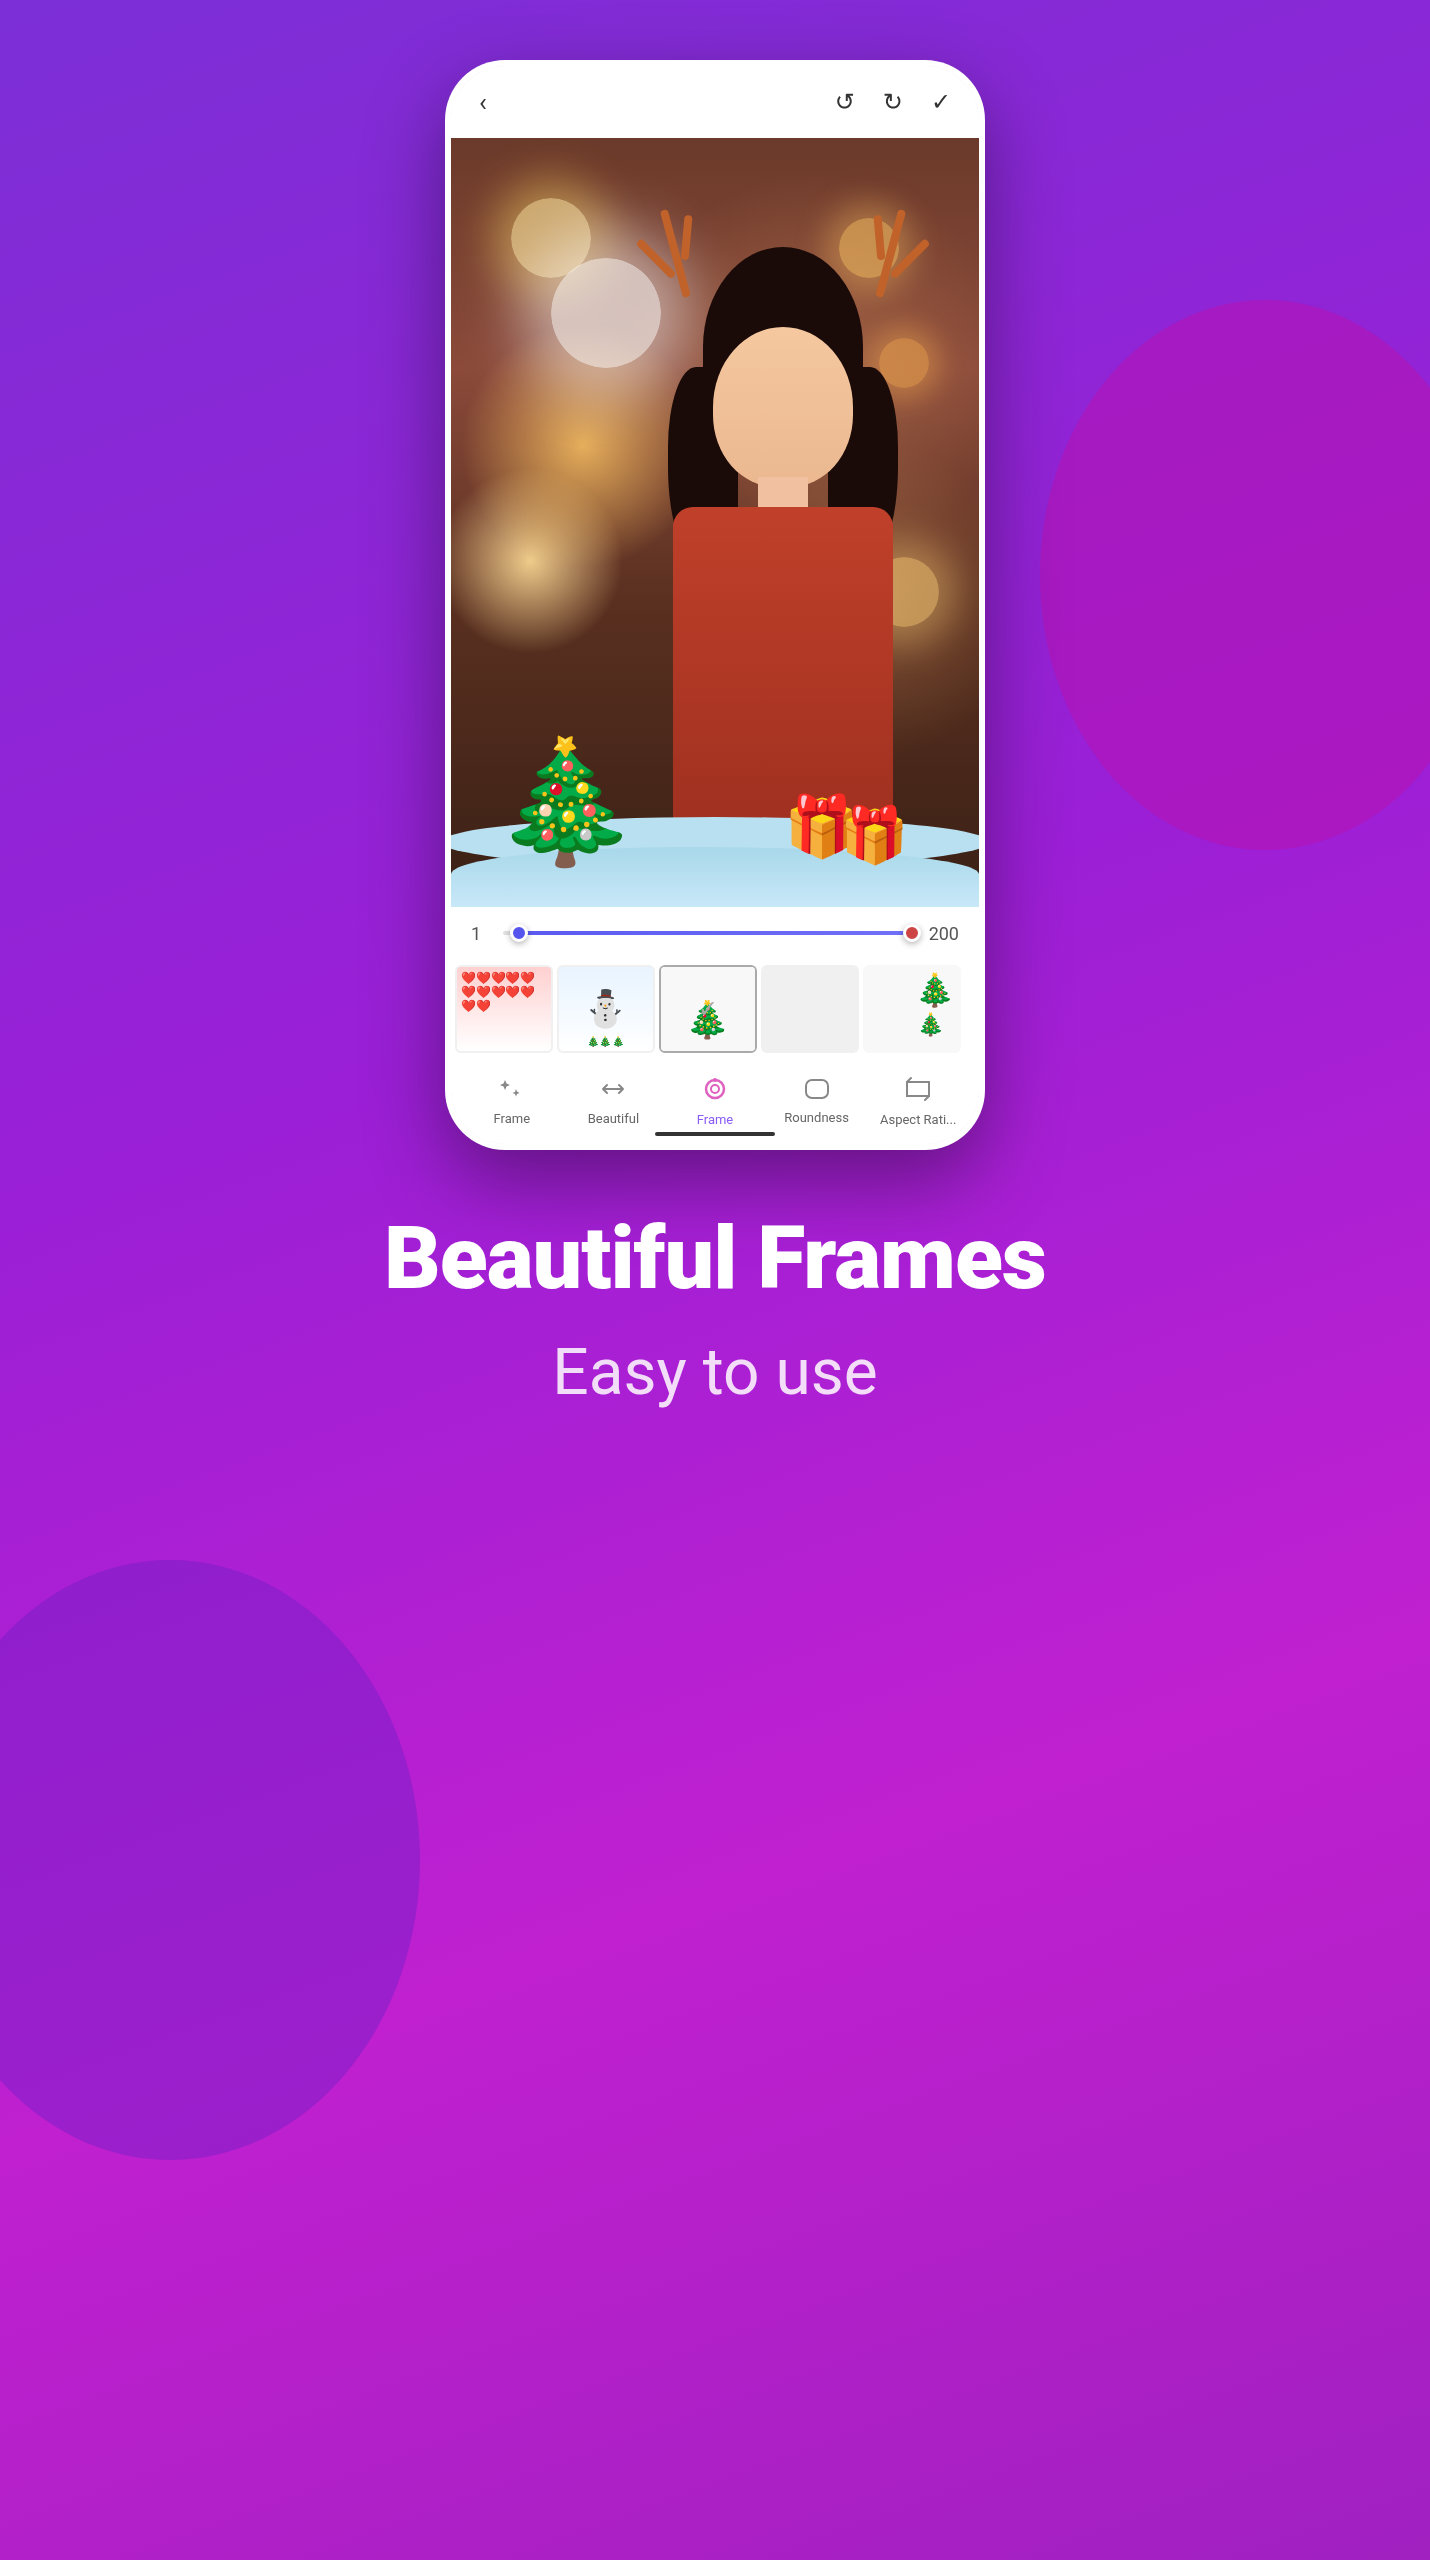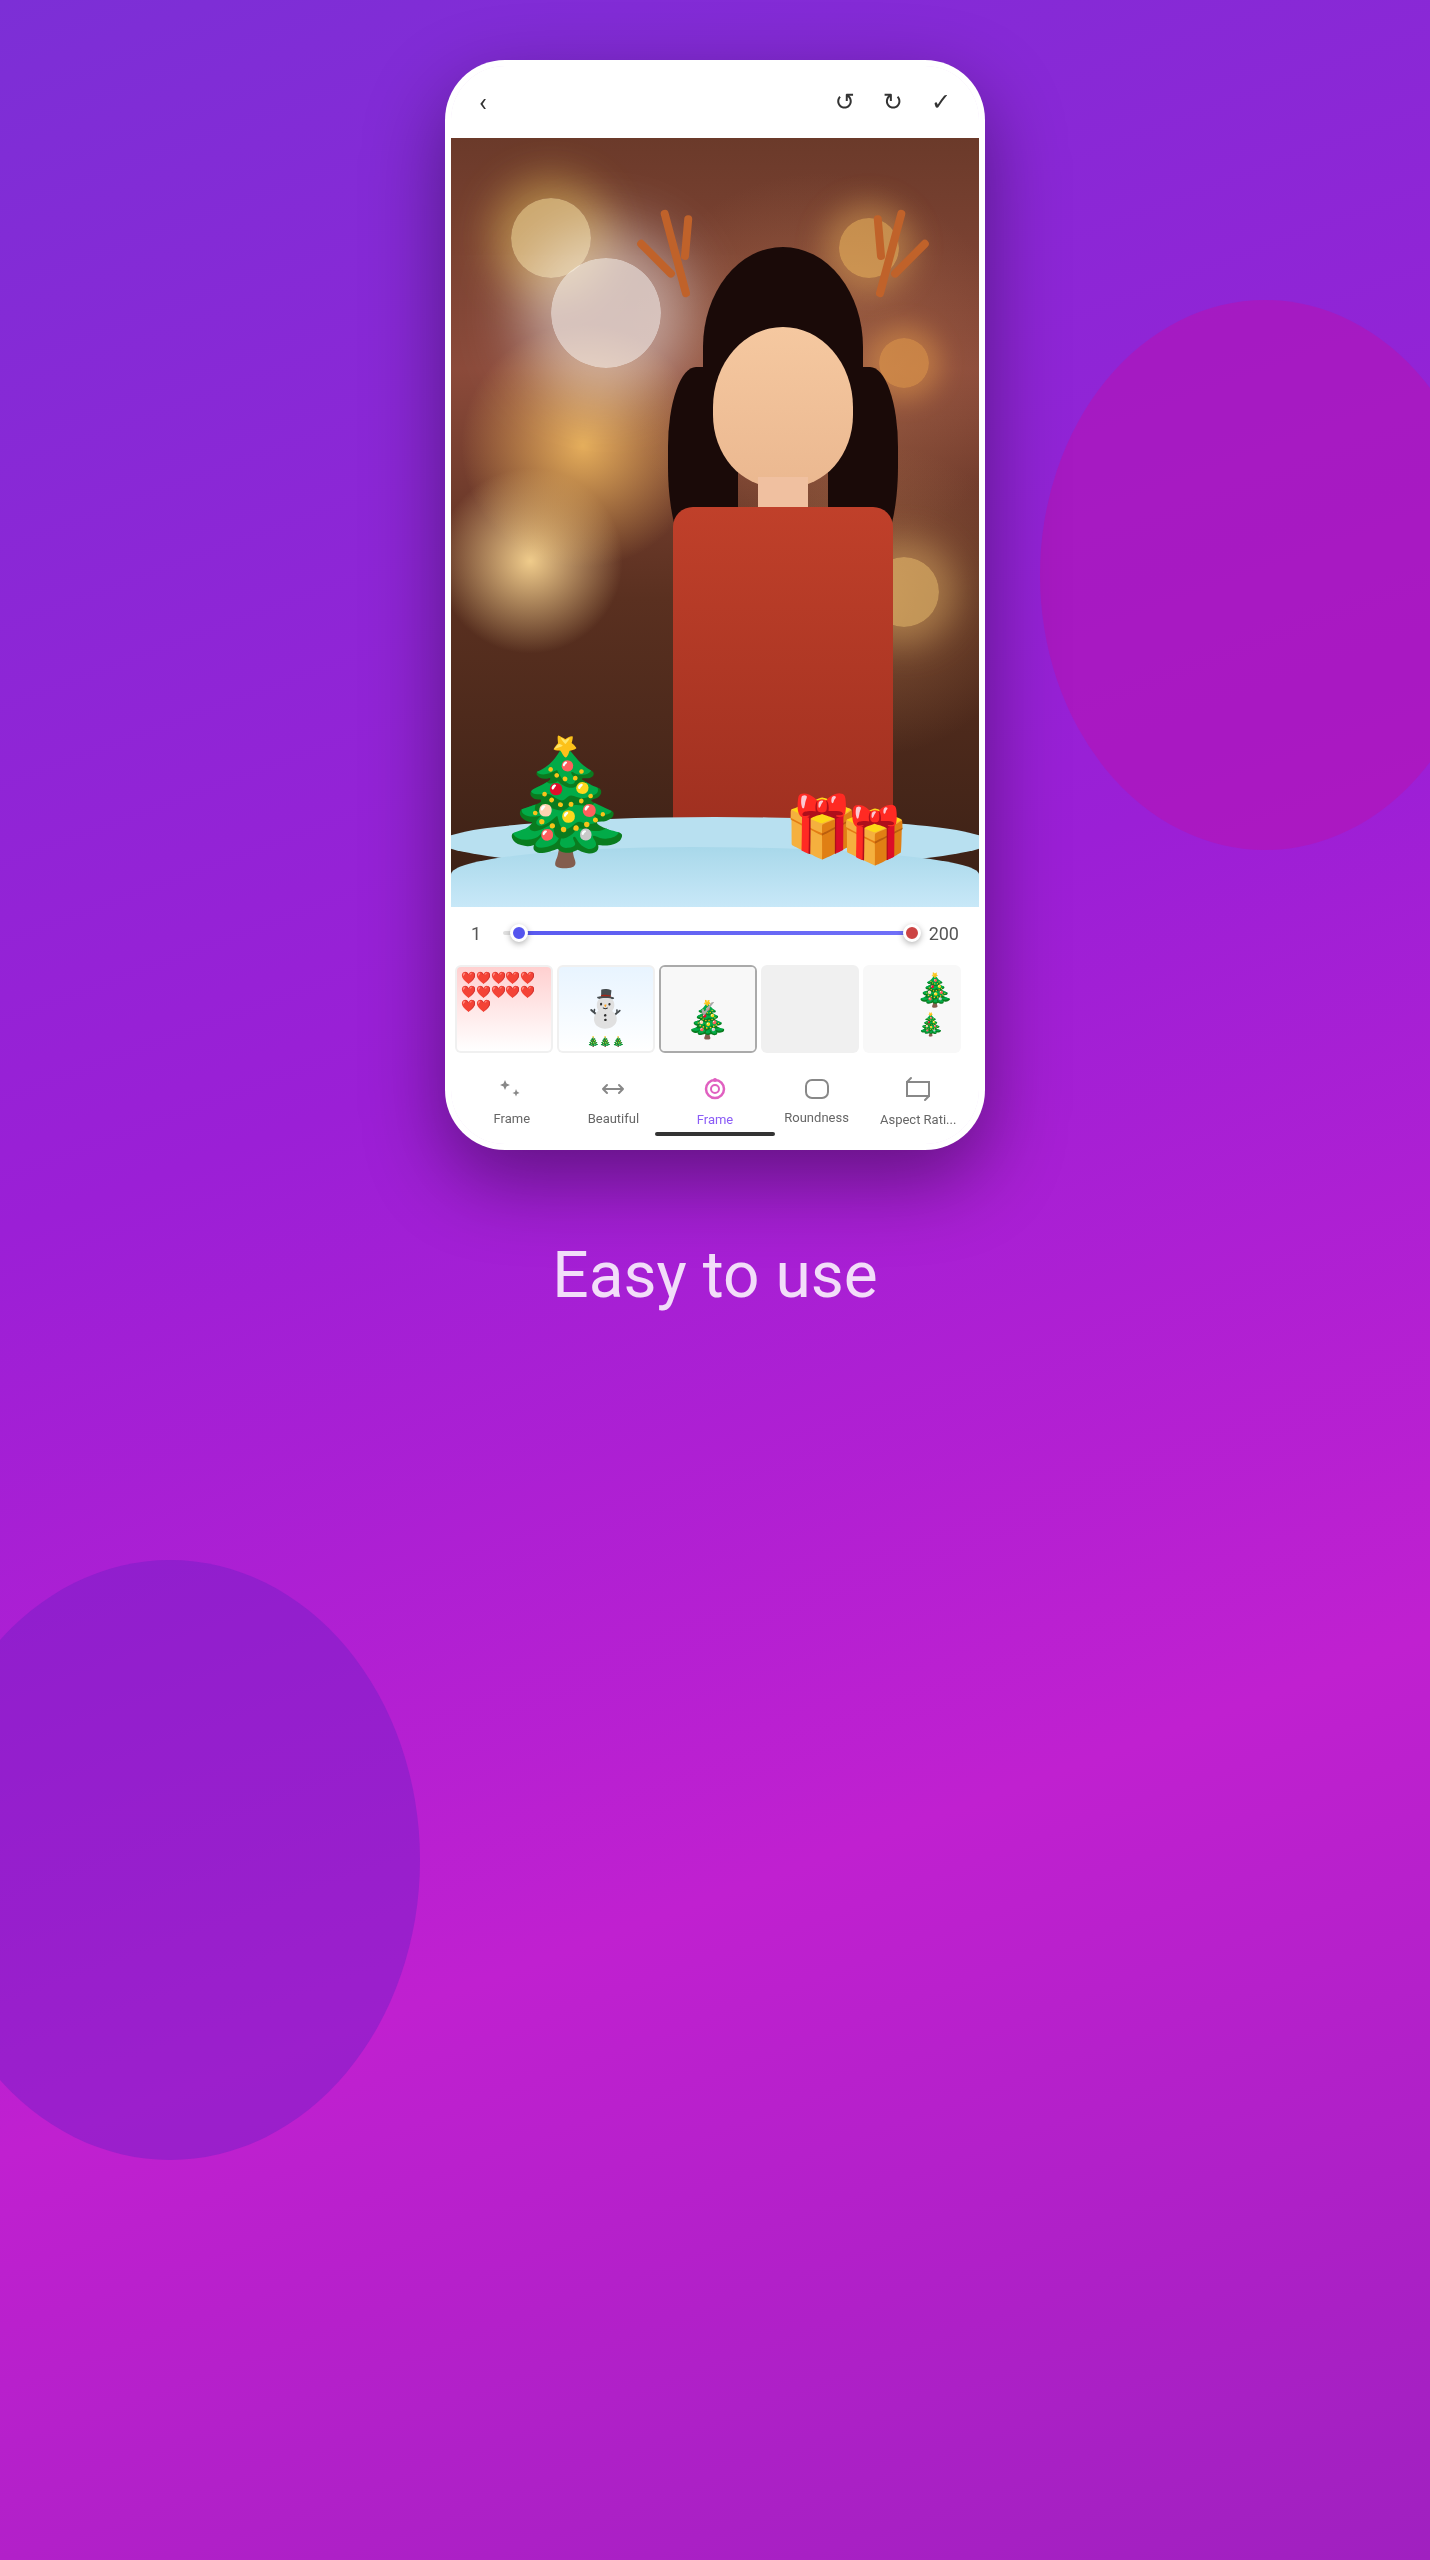--- a/index.html
+++ b/index.html
@@ -722,14 +722,15 @@
       </div>
 
     </div>
 
     <div class="nav-bottom-bar"></div>
 
   </div>
 </div>
 
 <div class="bottom-text">
+  <div class="main-title">Beautiful Frames</div>
   <div class="sub-title">Easy to use</div>
 </div>
 
 </body></html>

